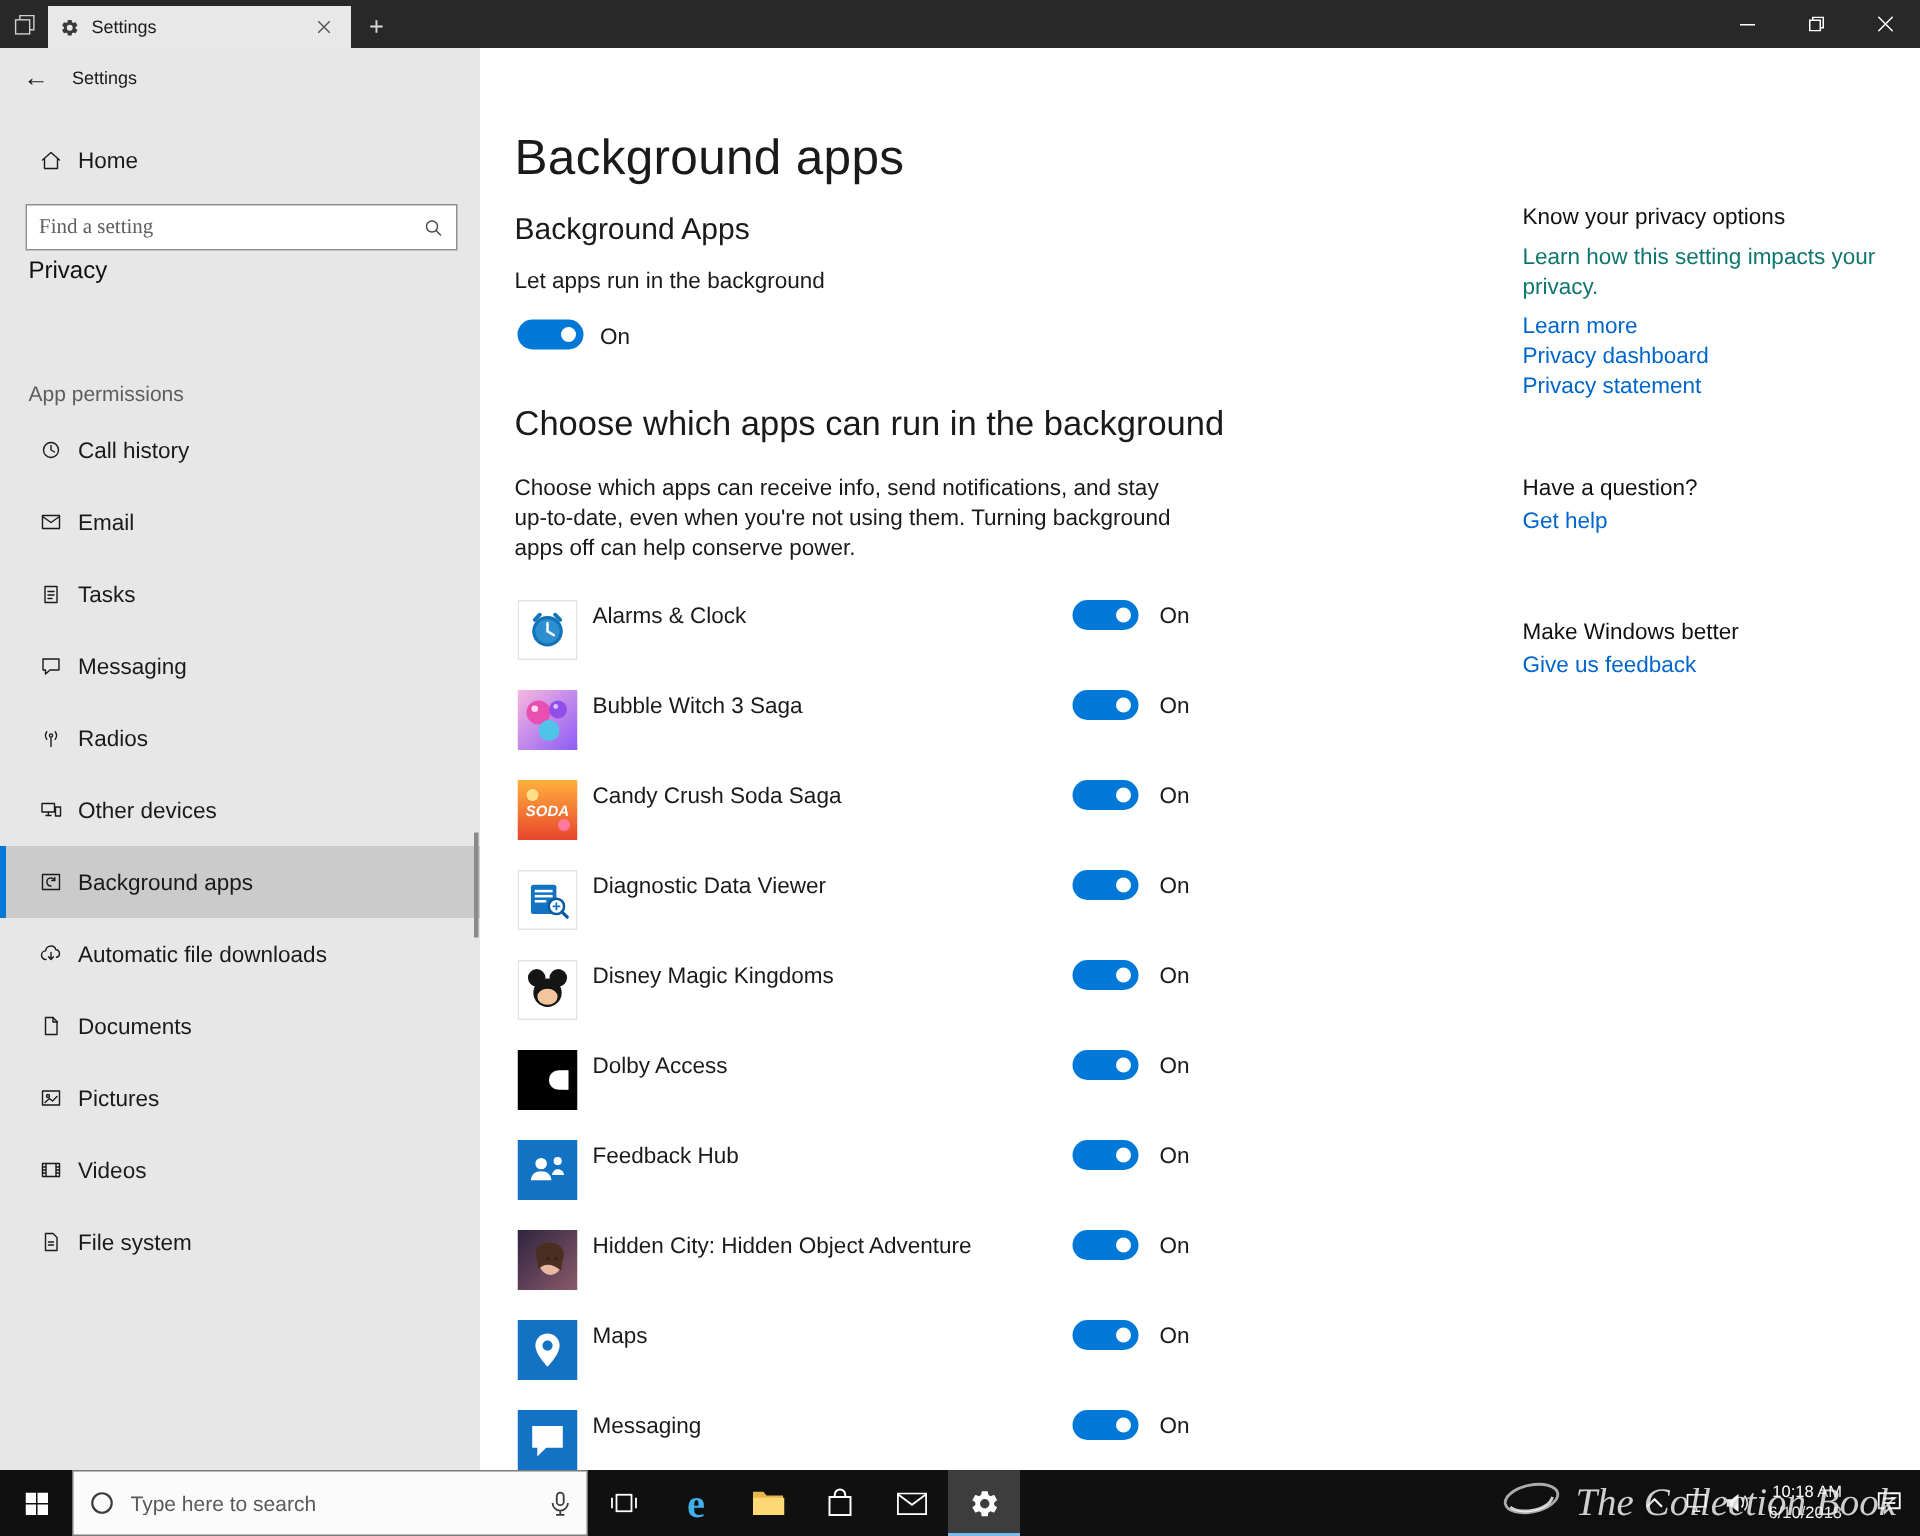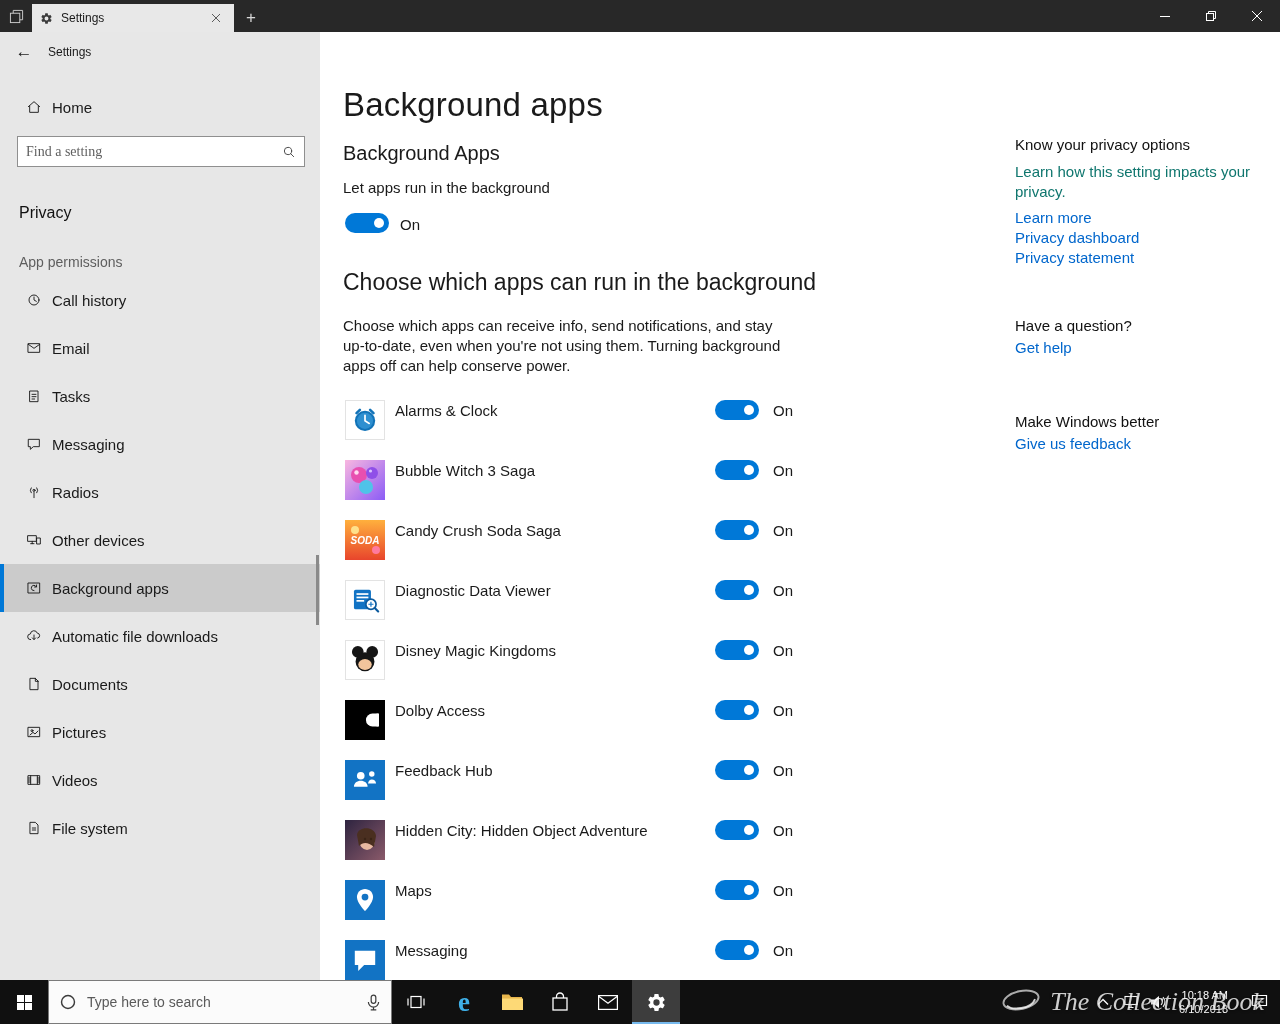--- a/index.html
+++ b/index.html
@@ -19,21 +19,21 @@
   
   .sidebar{position:absolute;top:32px;left:0;width:320px;bottom:44px;background:#e7e7e7;overflow:hidden}
   .back-row{position:absolute;top:2px;left:0;height:36px;display:flex;align-items:center}
   .back-arrow{width:48px;text-align:center;font-size:17px;color:#1a1a1a}
   .back-title{font-size:12px;color:#1a1a1a}
   .home-row{position:absolute;top:51px;left:0;width:100%;height:40px;display:flex;align-items:center}
   .search-box{position:absolute;top:104px;left:17px;width:288px;height:31px;background:#fff;border:1px solid #8f8f8f;display:flex;align-items:center}
   .search-box input{flex:1;height:100%;border:0;outline:0;padding:0 8px;font-size:14px;color:#333;background:transparent;font-family:Liberation Serif, serif}
   .search-box input::placeholder{color:#5f5f5f}
   .search-ic{width:30px;display:flex;justify-content:center;color:#444}
-  .cat-title{position:absolute;top:172px;left:19px;font-size:16px;color:#111}
+  .cat-title{position:absolute;top:140px;left:19px;font-size:16px;color:#111}
   .group-label{position:absolute;top:222px;left:19px;font-size:14px;color:#5e5e5e}
   .nav-list{position:absolute;top:244px;left:0;width:100%}
   .nav-item{height:48px;display:flex;align-items:center;position:relative;cursor:default}
   .nav-item.selected{background:#cbcbcb}
   .nav-item.hovered{background:#dadada}
   .accent-bar{position:absolute;left:0;top:0;bottom:0;width:4px;background:#0078d7}
   .nav-ic{width:18px;margin-left:25px;display:flex;align-items:center;justify-content:center;color:#1a1a1a}
   .nav-label{margin-left:9px;font-size:15px;color:#1a1a1a}
   .sb-thumb{position:absolute;right:1px;top:523px;width:3px;height:70px;background:#8a8a8a}
 

